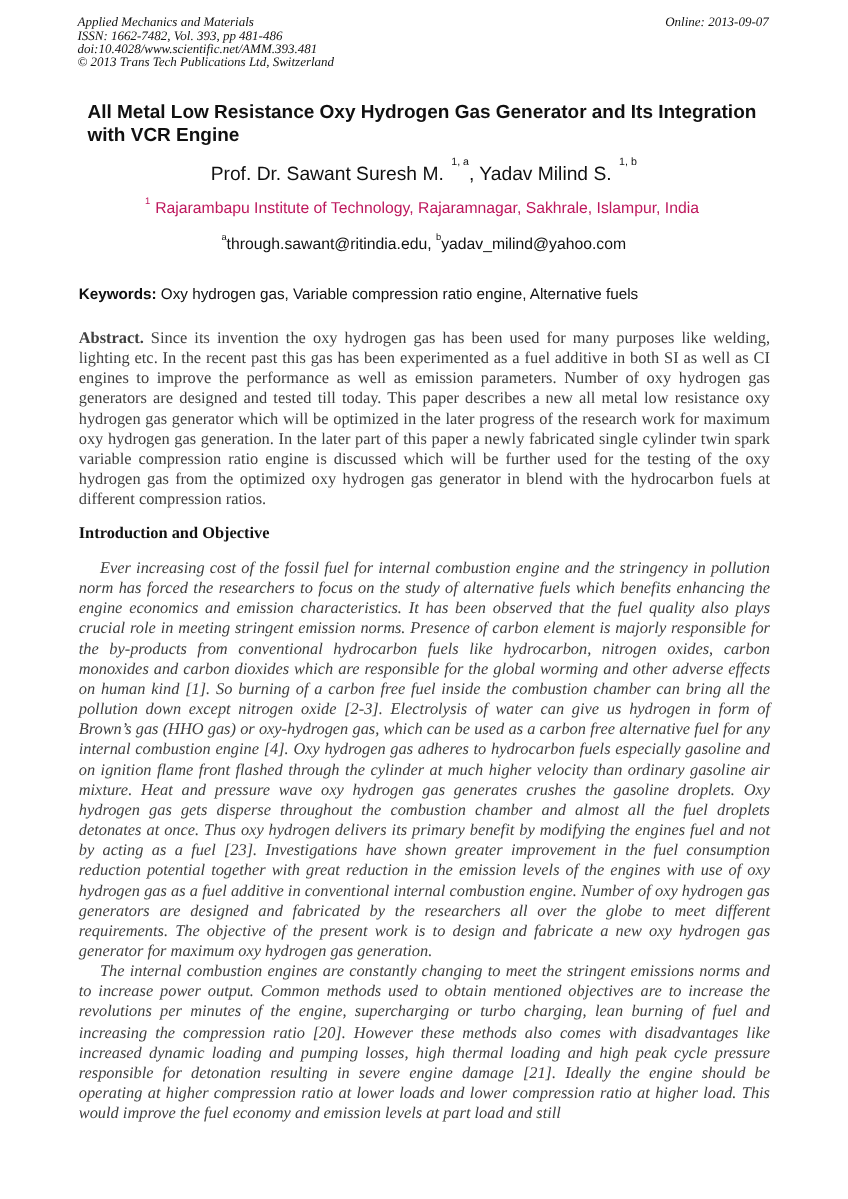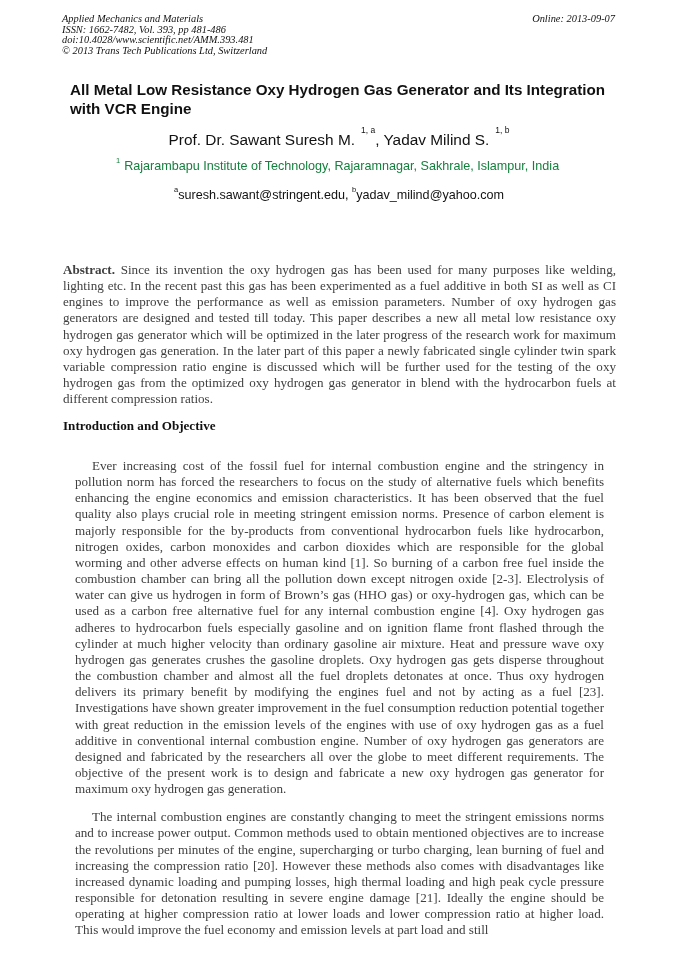--- a/index.html
+++ b/index.html
@@ -4,32 +4,32 @@
   <style>
     html, body { margin: 0; padding: 0; background: #ffffff; }
     body { width: 678px; height: 959px; position: relative; overflow: hidden; color: #000; }
     .page { position: absolute; left: 0; top: 0; width: 678px; height: 863px; }
     .meta-left { position: absolute; left: 62px; top: 14px; font-family: "Liberation Serif", serif; font-style: italic; font-size: 10.4px; line-height: 10.6px; color: #111; }
     .meta-left div { white-space: nowrap; }
     .meta-right { position: absolute; right: 63px; top: 14px; font-family: "Liberation Serif", serif; font-style: italic; font-size: 10.4px; line-height: 10.6px; color: #111; white-space: nowrap; }
     .title { position: absolute; left: 70px; width: 540px; top: 80px; font-family: "Liberation Sans", sans-serif; font-weight: bold; font-size: 15.2px; line-height: 19px; color: #111; }
     .authors { position: absolute; left: 0; width: 678px; top: 128px; text-align: center; font-family: "Liberation Sans", sans-serif; font-size: 15.4px; line-height: 24px; color: #111; white-space: nowrap; }
     .sup { font-size: 8.5px; position: relative; top: -12px; margin-left: 6px; }
-    .affil { position: absolute; left: 116px; top: 158px; font-family: "Liberation Sans", sans-serif; font-size: 12.6px; line-height: 16px; color: #15803d; white-space: nowrap; }
+    .affil { position: absolute; left: 116px; top: 158px; font-family: "Liberation Sans", sans-serif; font-size: 12.6px; line-height: 16px; color: #be185d; white-space: nowrap; }
     .affil .sup-a { font-size: 7.5px; position: relative; top: -7px; margin-right: 4px; }
     .emails { position: absolute; left: 0; width: 678px; top: 187px; text-align: center; font-family: "Liberation Sans", sans-serif; font-size: 12.6px; line-height: 16px; color: #111; white-space: nowrap; }
     .emails .sup-e { font-size: 7.5px; position: relative; top: -7px; }
     .keywords { position: absolute; left: 63px; top: 227px; font-family: "Liberation Sans", sans-serif; font-size: 12.2px; line-height: 16px; color: #111; white-space: nowrap; }
     .keywords b { font-weight: bold; }
     .body-text { font-family: "Liberation Serif", serif; font-size: 13.1px; line-height: 16.15px; color: #404040; text-align: justify; }
     .abstract { position: absolute; left: 63px; width: 553px; top: 262px; }
     .abstract b { font-weight: bold; }
     .section-heading { position: absolute; left: 63px; top: 418px; font-family: "Liberation Serif", serif; font-weight: bold; font-size: 13.1px; line-height: 16px; color: #111; }
     .intro { position: absolute; left: 63px; width: 553px; top: 446px; }
-    .intro p { margin: 12px; text-indent: 17px; }
+    .intro p { margin: 0; text-indent: 17px; font-style: italic; }
   </style>
 </head>
 <body>
 
 <div class="page">
 
   <div class="meta-left">
     <div>Applied Mechanics and Materials</div>
     <div>ISSN: 1662-7482, Vol. 393, pp 481-486</div>
     <div>doi:10.4028/www.scientific.net/AMM.393.481</div>
@@ -37,22 +37,23 @@
   </div>
 
   <div class="meta-right">Online: 2013-09-07</div>
 
   <div class="title">All Metal Low Resistance Oxy Hydrogen Gas Generator and Its Integration with VCR Engine</div>
 
   <div class="authors"><span>Prof. Dr. Sawant Suresh M.</span><span class="sup">1, a</span><span>, </span><span>Yadav Milind S.</span><span class="sup">1, b</span></div>
 
   <div class="affil"><span class="sup-a">1</span><span>Rajarambapu Institute of Technology, Rajaramnagar, Sakhrale, Islampur, India</span></div>
 
-  <div class="emails"><span class="sup-e">a</span><span>suresh.sawant@stringent.edu</span><span>, </span><span class="sup-e">b</span><span>yadav_milind@yahoo.com</span></div>
+  <div class="emails"><span class="sup-e">a</span><span>through.sawant@ritindia.edu</span><span>, </span><span class="sup-e">b</span><span>yadav_milind@yahoo.com</span></div>
 
+  <div class="keywords"><b>Keywords:</b><span> Oxy hydrogen gas, Variable compression ratio engine, Alternative fuels</span></div>
 
   <div class="abstract body-text"><b>Abstract.</b><span> Since its invention the oxy hydrogen gas has been used for many purposes like welding, lighting etc. In the recent past this gas has been experimented as a fuel additive in both SI as well as CI engines to improve the performance as well as emission parameters. Number of oxy hydrogen gas generators are designed and tested till today. This paper describes a new all metal low resistance oxy hydrogen gas generator which will be optimized in the later progress of the research work for maximum oxy hydrogen gas generation. In the later part of this paper a newly fabricated single cylinder twin spark variable compression ratio engine is discussed which will be further used for the testing of the oxy hydrogen gas from the optimized oxy hydrogen gas generator in blend with the hydrocarbon fuels at different compression ratios.</span></div>
 
   <div class="section-heading">Introduction and Objective</div>
 
   <div class="intro body-text">
     <p>Ever increasing cost of the fossil fuel for internal combustion engine and the stringency in pollution norm has forced the researchers to focus on the study of alternative fuels which benefits enhancing the engine economics and emission characteristics. It has been observed that the fuel quality also plays crucial role in meeting stringent emission norms. Presence of carbon element is majorly responsible for the by-products from conventional hydrocarbon fuels like hydrocarbon, nitrogen oxides, carbon monoxides and carbon dioxides which are responsible for the global worming and other adverse effects on human kind [1]. So burning of a carbon free fuel inside the combustion chamber can bring all the pollution down except nitrogen oxide [2-3]. Electrolysis of water can give us hydrogen in form of Brown’s gas (HHO gas) or oxy-hydrogen gas, which can be used as a carbon free alternative fuel for any internal combustion engine [4]. Oxy hydrogen gas adheres to hydrocarbon fuels especially gasoline and on ignition flame front flashed through the cylinder at much higher velocity than ordinary gasoline air mixture. Heat and pressure wave oxy hydrogen gas generates crushes the gasoline droplets. Oxy hydrogen gas gets disperse throughout the combustion chamber and almost all the fuel droplets detonates at once. Thus oxy hydrogen delivers its primary benefit by modifying the engines fuel and not by acting as a fuel [23]. Investigations have shown greater improvement in the fuel consumption reduction potential together with great reduction in the emission levels of the engines with use of oxy hydrogen gas as a fuel additive in conventional internal combustion engine. Number of oxy hydrogen gas generators are designed and fabricated by the researchers all over the globe to meet different requirements. The objective of the present work is to design and fabricate a new oxy hydrogen gas generator for maximum oxy hydrogen gas generation.</p>
     <p>The internal combustion engines are constantly changing to meet the stringent emissions norms and to increase power output. Common methods used to obtain mentioned objectives are to increase the revolutions per minutes of the engine, supercharging or turbo charging, lean burning of fuel and increasing the compression ratio [20]. However these methods also comes with disadvantages like increased dynamic loading and pumping losses, high thermal loading and high peak cycle pressure responsible for detonation resulting in severe engine damage [21]. Ideally the engine should be operating at higher compression ratio at lower loads and lower compression ratio at higher load. This would improve the fuel economy and emission levels at part load and still</p>
   </div>
 

